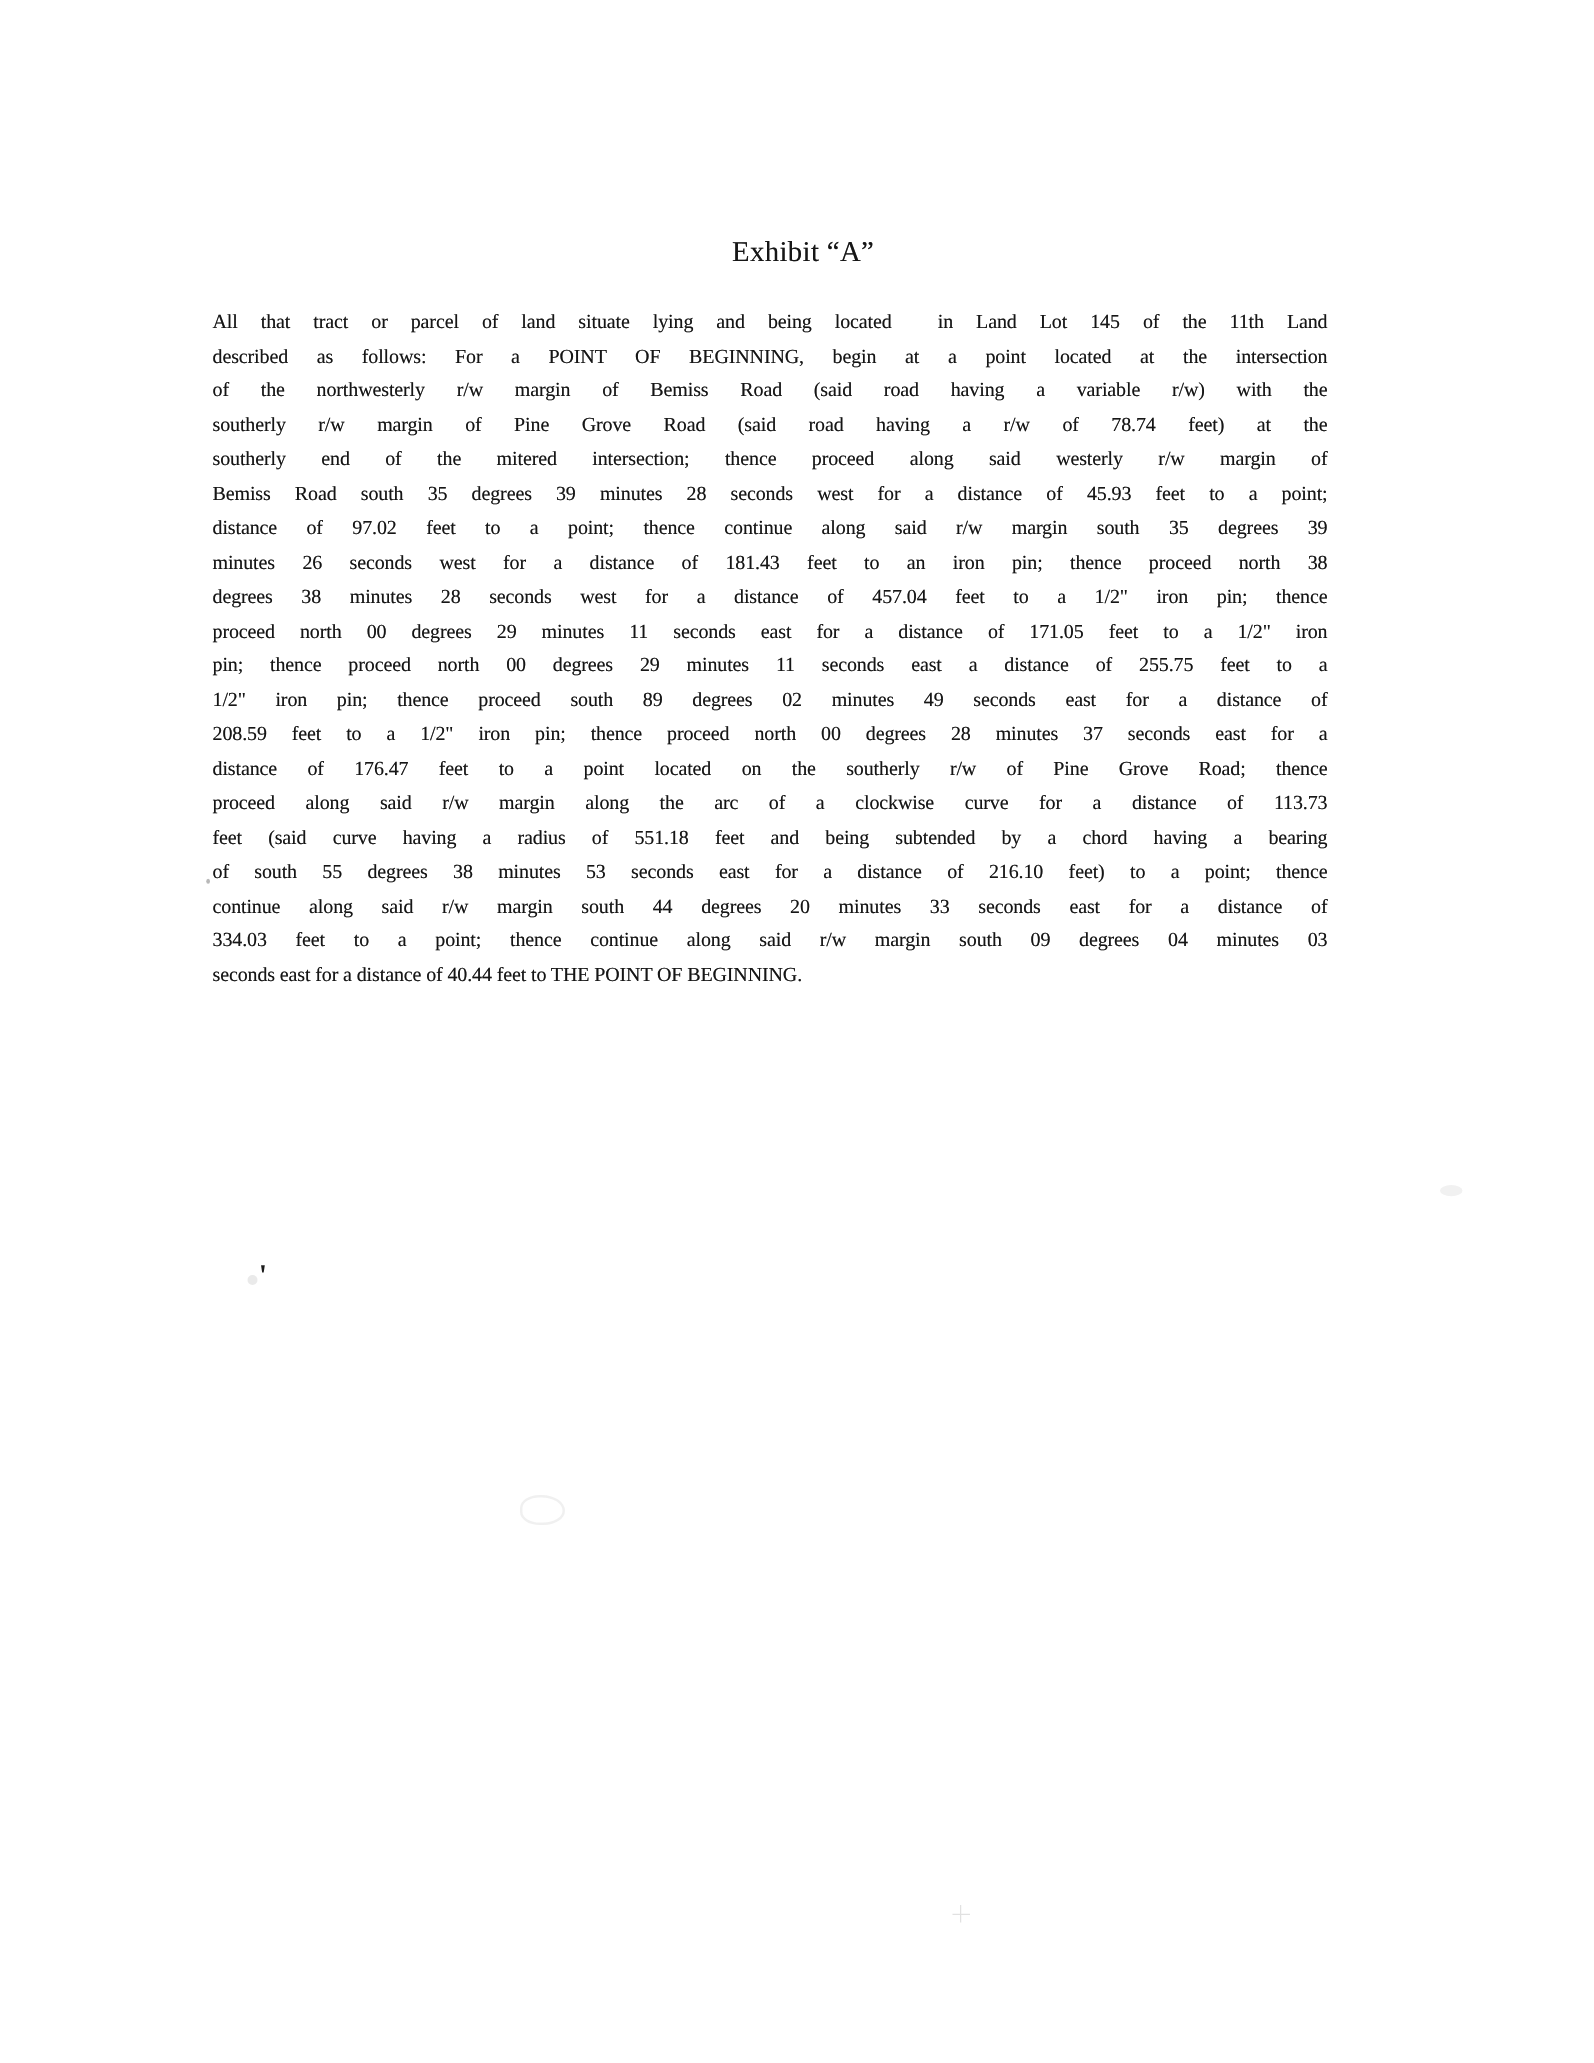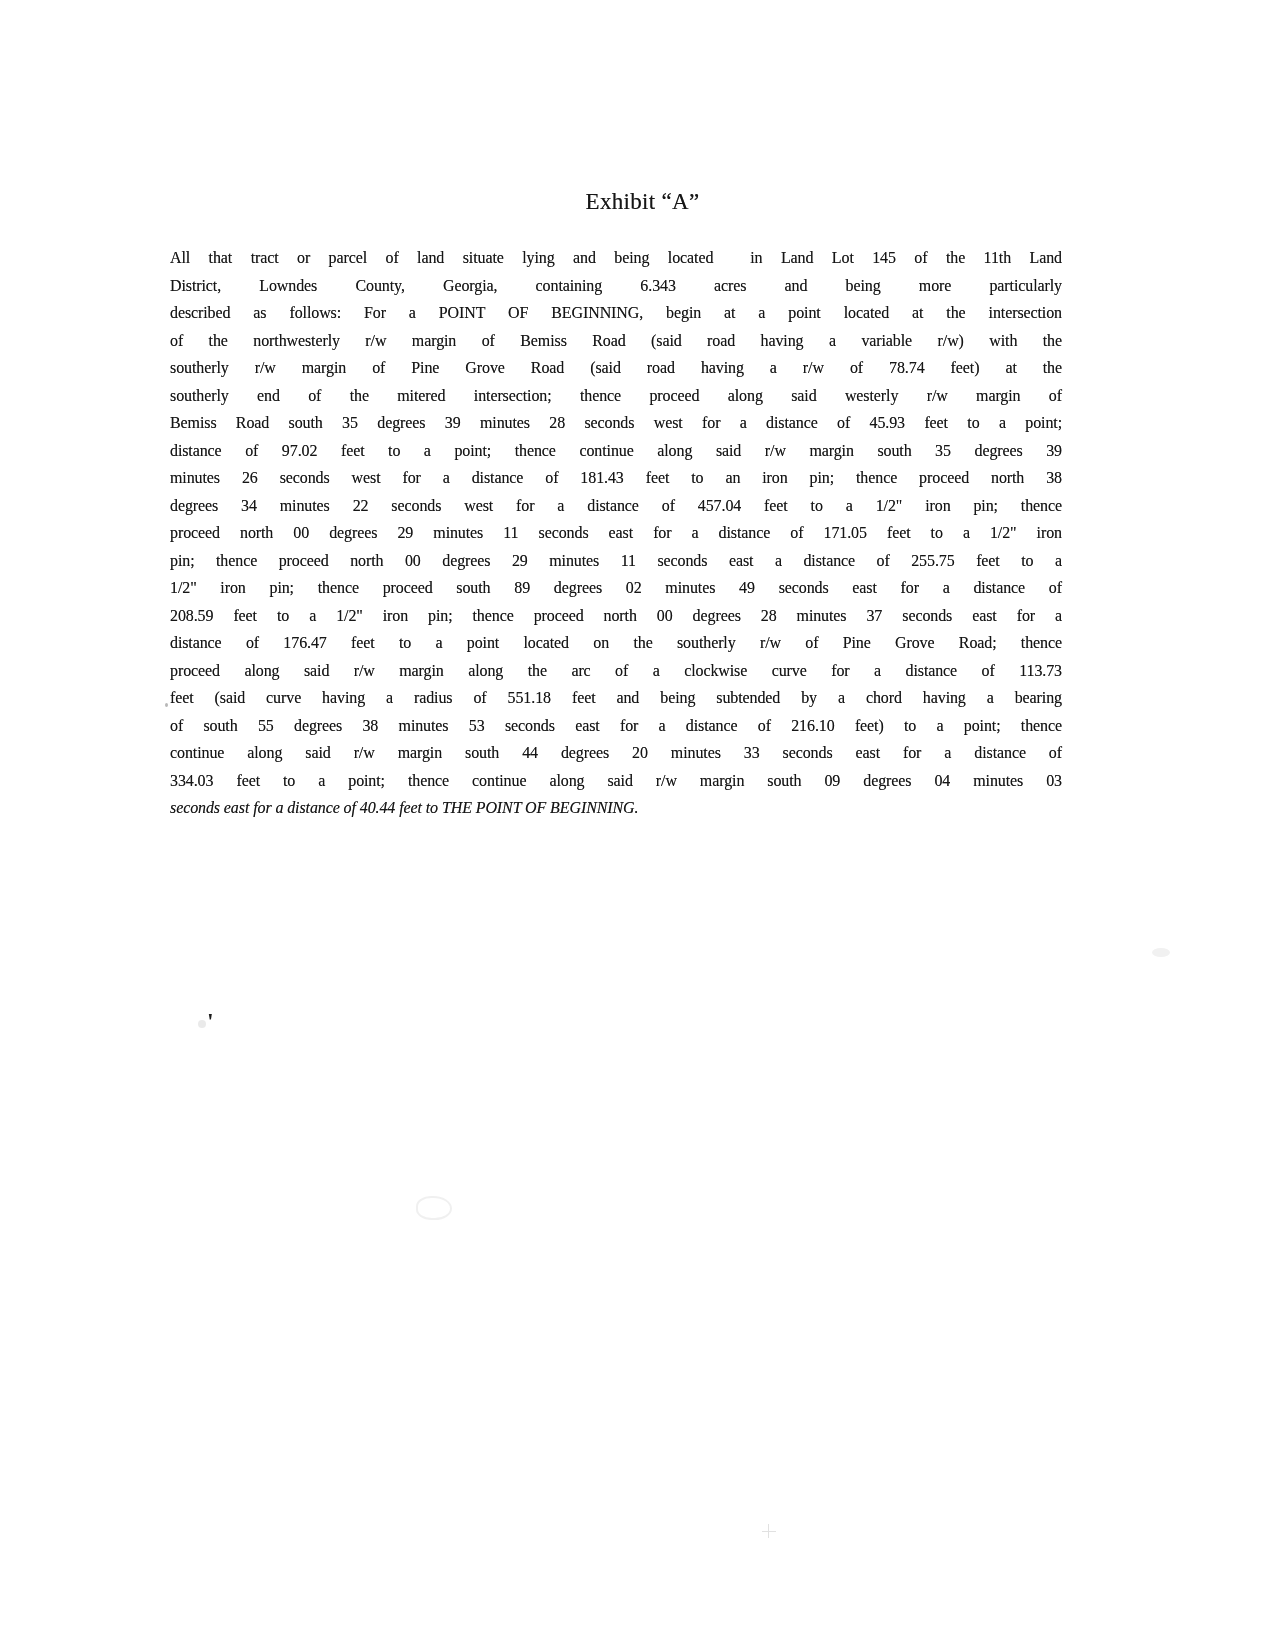--- a/index.html
+++ b/index.html
@@ -35,21 +35,20 @@
     text-shadow: 0 0 0.5px rgba(20,20,20,0.55);
   }
   .jline {
     white-space: pre-wrap;
     text-align: justify;
     text-align-last: justify;
   }
   .jline.last {
     text-align: justify;
     text-align-last: left;
-    font-style: italic;
   }
   
   .artifact { position: absolute; }
   .stray-apostrophe {
     top: 1008px;
     left: 207px;
     font-size: 24px;
     font-weight: bold;
     color: #1c1c1c;
     letter-spacing: 0;
@@ -106,29 +105,28 @@
 </style>
 </head>
 <body>
 
 <div class="page">
 
   <div class="doc-title">Exhibit “A”</div>
 
   <div class="legal-body">
     <div class="jline">All that tract or parcel of land situate lying and being located  in Land Lot 145 of the 11th Land</div>
-    <div class="jline">District, Lowndes County, Georgia, containing 6.343 acres and being more particularly</div>
     <div class="jline">described as follows: For a POINT OF BEGINNING, begin at a point located at the intersection</div>
     <div class="jline">of the northwesterly r/w margin of Bemiss Road (said road having a variable r/w) with the</div>
     <div class="jline">southerly r/w margin of Pine Grove Road (said road having a r/w of 78.74 feet) at the</div>
     <div class="jline">southerly end of the mitered intersection; thence proceed along said westerly r/w margin of</div>
     <div class="jline">Bemiss Road south 35 degrees 39 minutes 28 seconds west for a distance of 45.93 feet to a point;</div>
     <div class="jline">distance of 97.02 feet to a point; thence continue along said r/w margin south 35 degrees 39</div>
     <div class="jline">minutes 26 seconds west for a distance of 181.43 feet to an iron pin; thence proceed north 38</div>
-    <div class="jline">degrees 34 minutes 22 seconds west for a distance of 457.04 feet to a 1/2" iron pin; thence</div>
+    <div class="jline">degrees 38 minutes 28 seconds west for a distance of 457.04 feet to a 1/2" iron pin; thence</div>
     <div class="jline">proceed north 00 degrees 29 minutes 11 seconds east for a distance of 171.05 feet to a 1/2" iron</div>
     <div class="jline">pin; thence proceed north 00 degrees 29 minutes 11 seconds east a distance of 255.75 feet to a</div>
     <div class="jline">1/2" iron pin; thence proceed south 89 degrees 02 minutes 49 seconds east for a distance of</div>
     <div class="jline">208.59 feet to a 1/2" iron pin; thence proceed north 00 degrees 28 minutes 37 seconds east for a</div>
     <div class="jline">distance of 176.47 feet to a point located on the southerly r/w of Pine Grove Road; thence</div>
     <div class="jline">proceed along said r/w margin along the arc of a clockwise curve for a distance of 113.73</div>
     <div class="jline">feet (said curve having a radius of 551.18 feet and being subtended by a chord having a bearing</div>
     <div class="jline">of south 55 degrees 38 minutes 53 seconds east for a distance of 216.10 feet) to a point; thence</div>
     <div class="jline">continue along said r/w margin south 44 degrees 20 minutes 33 seconds east for a distance of</div>
     <div class="jline">334.03 feet to a point; thence continue along said r/w margin south 09 degrees 04 minutes 03</div>

